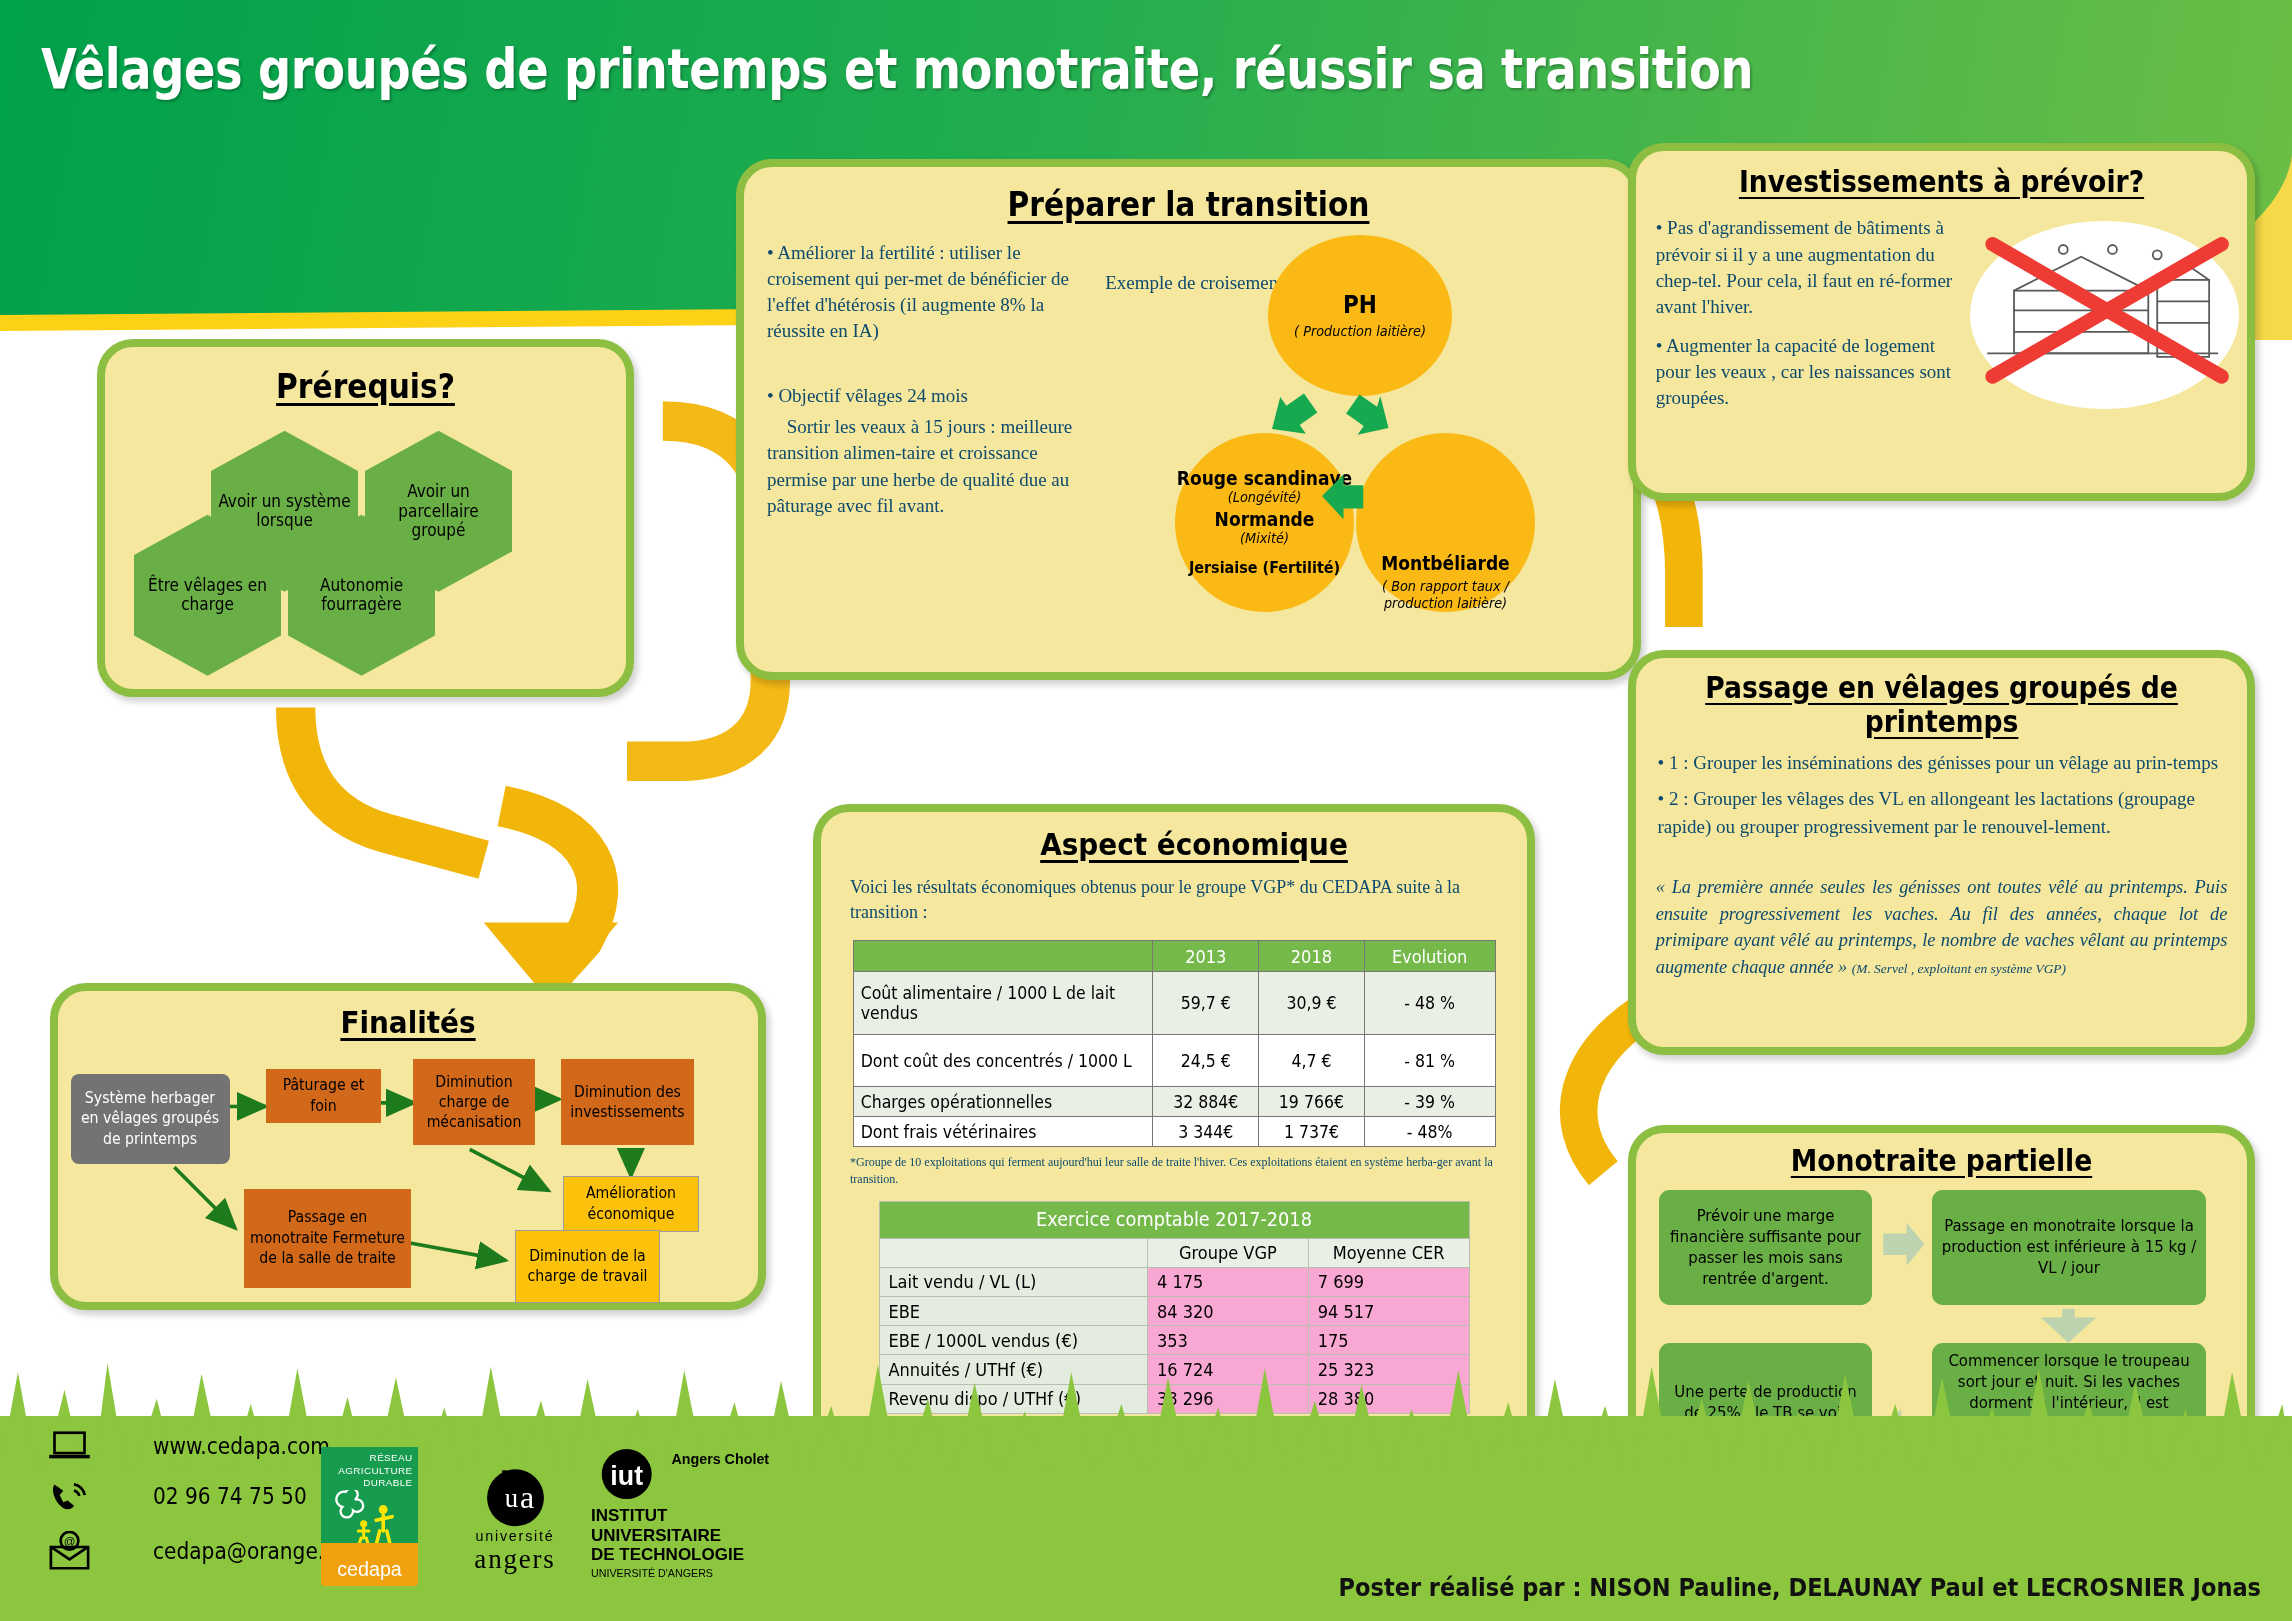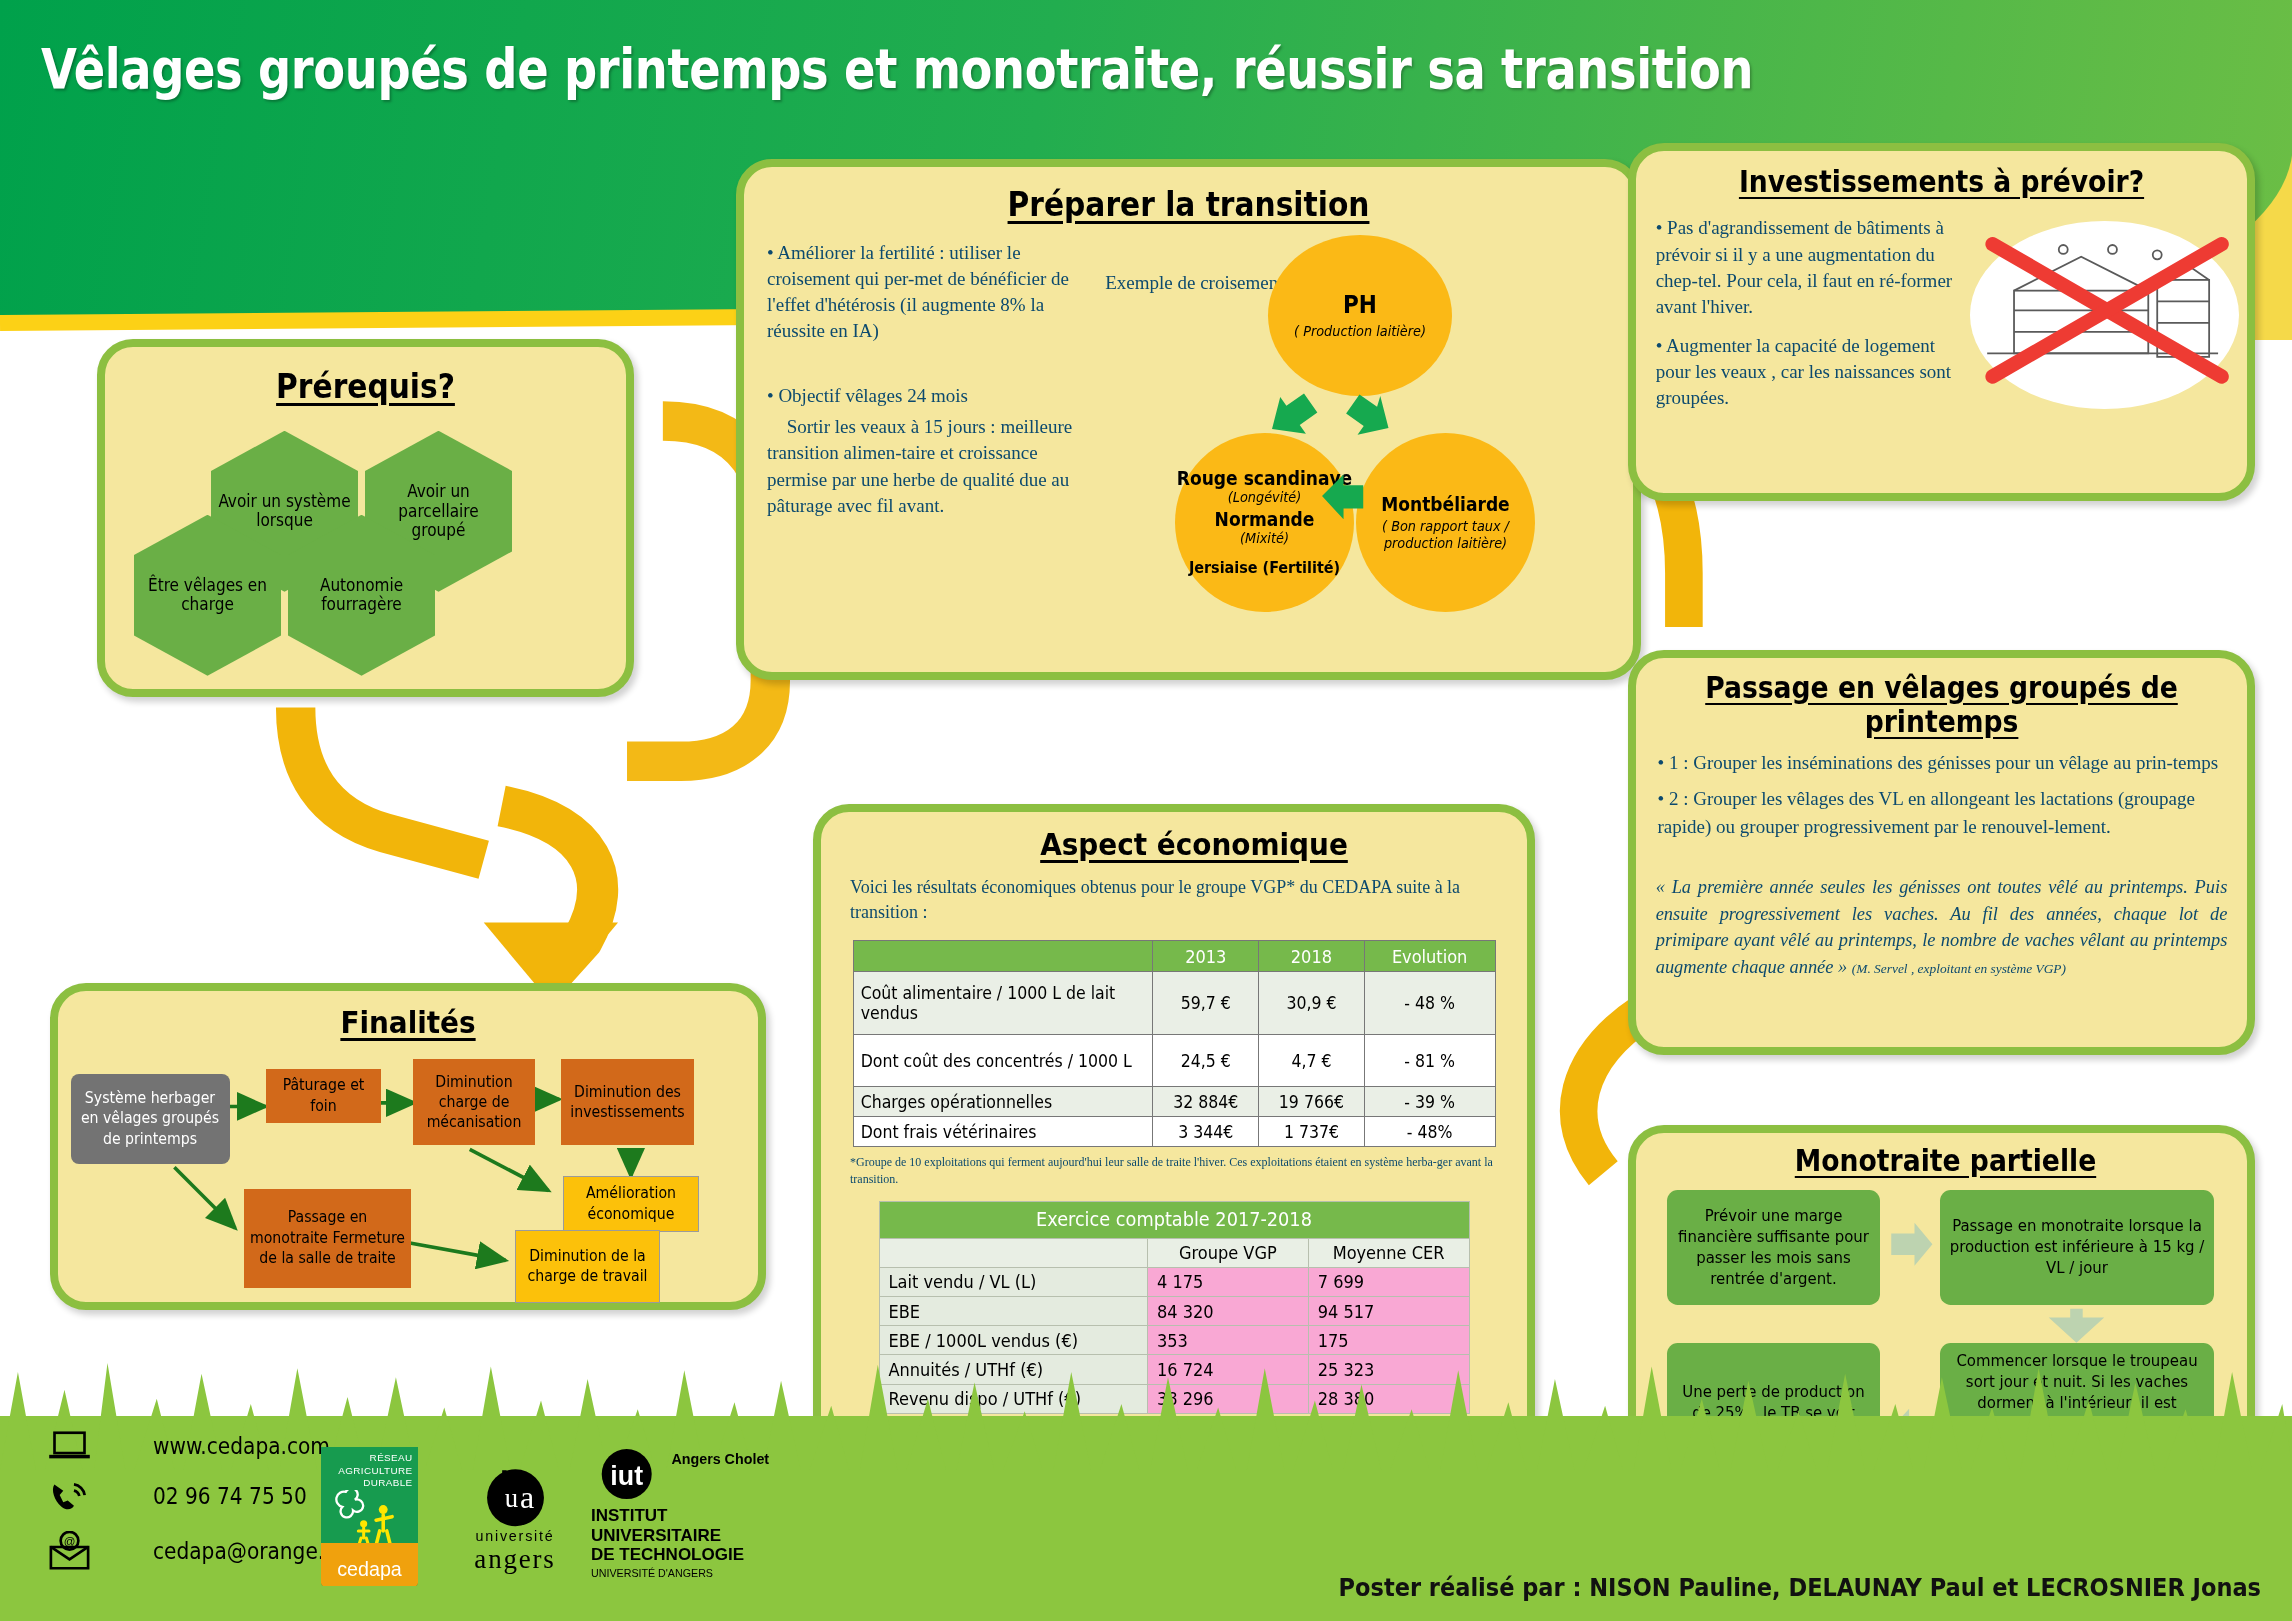--- a/index.html
+++ b/index.html
@@ -137,21 +137,21 @@
   .fbox {
     position: absolute; display: flex; align-items: center; justify-content: center;
     text-align: center; font-size: 15.7px; line-height: 1.3; color: #000; padding: 3.6px;
     font-family:"DejaVu Sans Condensed","Liberation Sans Narrow","Liberation Sans",sans-serif;
   }
   .fbox.green { background: #737373; color: #fff; border-radius: 8px; }
   .fbox.orange { background: #d2691a; }
   .fbox.yellow { background: #fcc10a; border: 0.9px solid #9b9b9b; }
 
   
-  #card-mono { left: 1628px; top: 1125px; width: 627px; height: 421px; padding-left: 8px; }
+  #card-mono { left: 1628px; top: 1125px; width: 627px; height: 421px; }
   #card-mono .card-title { font-size: 29.6px; margin-top: 10.7px; }
   .mgrid { position: relative; width: 100%; height: 304px; }
   .mbox {
     position: absolute; background: #6aaf46; border-radius: 10.7px;
     display: flex; align-items: center; justify-content: center; text-align: center;
     font-size: 16.6px; line-height: 1.26; color: #000; padding: 5.4px 8px;
     font-family:"DejaVu Sans Condensed","Liberation Sans Narrow","Liberation Sans",sans-serif;
   }
   .mono-quote { position: absolute; left: 18px; top: 358px; right: 14.3px; font-style: italic;
     font-size: 16.6px; line-height: 1.5; }
@@ -213,21 +213,21 @@
         <div class="b-item" style="margin-top:5.4px;text-indent:19.7px">Sortir les veaux à 15 jours : meilleure transition alimen-taire et croissance permise par une herbe de qualité due au pâturage avec fil avant.</div>
       </div>
       <div class="prep-right">
         <div class="ex-label body-txt">Exemple de croisement :</div>
 
         <div class="circ" style="left:170px;top:-5.4px;width:184px;height:161px;">
           <span class="nm" style="font-size:24px">PH</span>
           <span class="sub" style="font-size:14.3px;margin-top:4.5px">( Production laitière)</span>
         </div>
 
-        <div class="circ" style="left:258px;top:193px;width:179px;height:179px;">
+        <div class="circ" style="left:258px;top:193px;width:179px;height:179px;justify-content:flex-end;">
           <span class="nm" style="font-size:19px">Montbéliarde</span>
           <span class="sub" style="font-size:14.3px;margin-top:3.6px;line-height:1.2">( Bon rapport taux / production laitière)</span>
         </div>
 
         <div class="circ" style="left:77px;top:193px;width:179px;height:179px;">
           <span class="nm" style="font-size:19px;line-height:1.08">Rouge scandinave</span>
           <span class="sub" style="font-size:14.3px">(Longévité)</span>
           <span class="nm" style="font-size:19px;margin-top:2.7px">Normande</span>
           <span class="sub" style="font-size:14.3px">(Mixité)</span>
           <span class="nm" style="font-size:16px;margin-top:12px">Jersiaise (Fertilité)</span>

